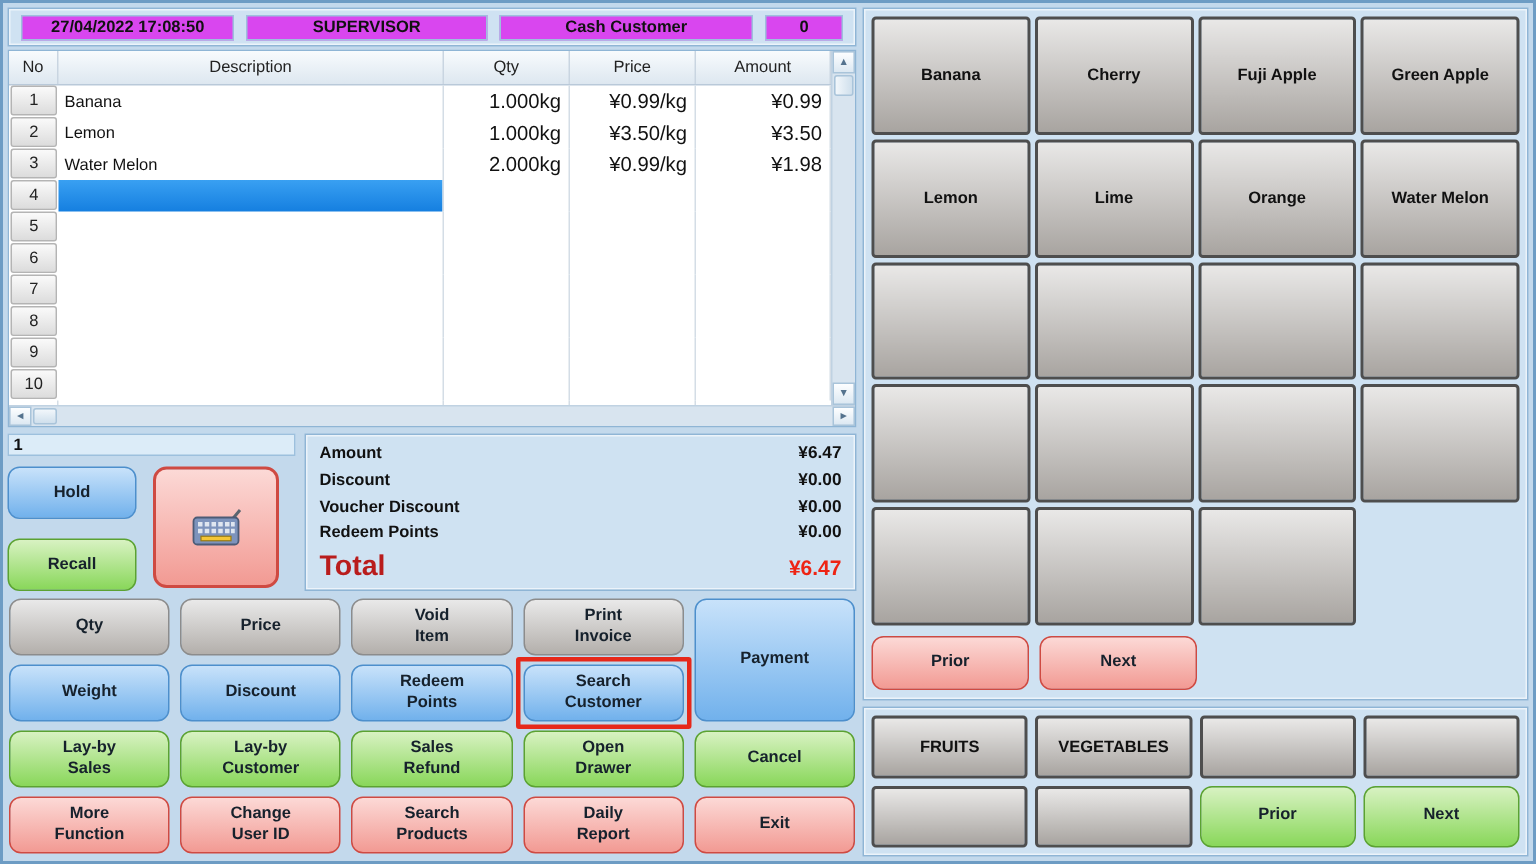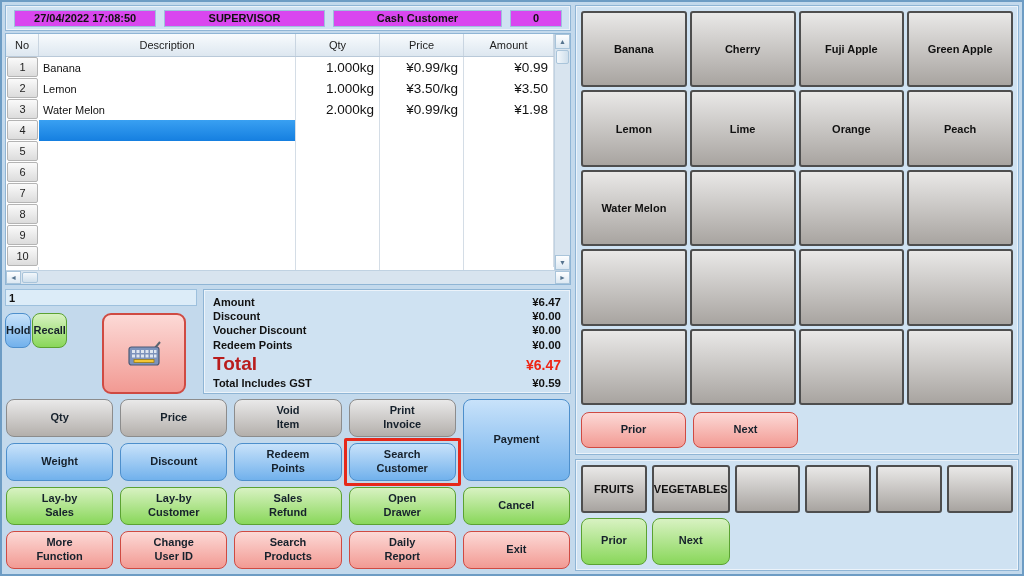--- a/index.html
+++ b/index.html
@@ -46,21 +46,21 @@
   .hscroll { height:14px; background:#d8e4ef; border-top:1px solid #c0d2e2; display:flex; align-items:stretch; }
   .hthumb { width:16px; margin:1px; background:linear-gradient(#f2f7fb,#cfdfec); border:1px solid #a9c4da; border-radius:2px; }
   .htrack { flex:1; }
 
   
   .middle { display:flex; gap:6px; padding:4px 0 3px 0; height:112px; }
   .mid-left { width:192px; display:flex; flex-direction:column; }
   .entry-input { width:100%; height:17px; background:#dcecf8; border:1px solid #9dc0dd;
                  font-family:"Liberation Sans",sans-serif; font-size:11px; font-weight:bold; color:#111; padding:0 3px; }
   .controls { flex:1; display:flex; gap:11px; padding-top:7px; }
-  .stack { width:86px; display:flex; flex-direction:row; gap:1px; }
+  .stack { width:86px; display:flex; flex-direction:column; gap:13px; }
   .btn { border-radius:8px; display:flex; align-items:center; justify-content:center;
          font-size:11px; font-weight:bold; color:#16212c; text-align:center; white-space:pre-line; line-height:1.25; cursor:pointer; }
   .btn-blue  { background:linear-gradient(#c8e2fa,#71b1ec); border:1px solid #4d8fcc; }
   .btn-green { background:linear-gradient(#d8f2c2,#89d75a); border:1px solid #5ba232; }
   .btn-pink  { background:linear-gradient(#fcd9d6,#f29a93); border:1px solid #cf4a42; }
   .btn-gray  { background:linear-gradient(#e9e9e9,#b3afab); border:1px solid #8c8c8c; }
   .hold-btn, .recall-btn { height:35px; }
   .kb-btn { width:84px; height:81px; border-radius:9px; border-width:2px; }
 
   .summary { flex:1; padding:6px 9px 4px 9px; display:flex; flex-direction:column; justify-content:space-between; }
@@ -82,21 +82,21 @@
   .right { flex:1; display:flex; flex-direction:column; gap:4px; }
   .products-panel { flex:1; padding:5px; display:flex; flex-direction:column; }
   .prod-grid { display:grid; grid-template-columns:repeat(4,1fr); grid-template-rows:repeat(5,1fr);
                gap:3px; flex:1; }
   .pbtn { background:linear-gradient(#e9e8e7,#a8a4a0); border:2px solid #4e4e4e; border-radius:3px;
           display:flex; align-items:center; justify-content:center; font-size:11px; font-weight:bold; color:#111; cursor:pointer; }
   .pager-row { height:44px; display:flex; align-items:center; gap:7px; padding-top:6px; }
   .page-label { flex:1; font-size:17px; font-weight:bold; color:#0a0a0a; padding-left:6px; }
   .pager-btn { width:105px; height:36px; }
 
-  .categories-panel { height:112px; padding:5px; display:grid; grid-template-columns:repeat(6,1fr);
+  .categories-panel { height:100px; padding:5px; display:grid; grid-template-columns:repeat(4,1fr);
                       grid-template-rows:repeat(2,1fr); gap:5px; }
   .cbtn { background:linear-gradient(#e9e8e7,#a8a4a0); border:2px solid #4e4e4e; border-radius:3px;
           display:flex; align-items:center; justify-content:center; font-size:11px; font-weight:bold; color:#111; cursor:pointer; }
   .cat-pager { border-radius:8px; }
 
   
   .kb-icon { display:block; }
 </style>
 </head>
 <body>
@@ -273,24 +273,20 @@
           <span class="val">¥0.00</span>
         </div>
         <div class="srow">
           <span class="lbl">Redeem Points</span>
           <span class="val">¥0.00</span>
         </div>
         <div class="srow total">
           <span class="lbl">Total</span>
           <span class="val">¥6.47</span>
         </div>
-        <div class="srow">
-          <span class="lbl">Total Includes GST</span>
-          <span class="val">¥0.59</span>
-        </div>
       </div>
     </div>
 
     <div class="fn-grid">
       <div class="fn-cell">
           <div class="btn btn-gray">Qty</div>
         </div>
       <div class="fn-cell">
           <div class="btn btn-gray">Price</div>
         </div>
@@ -368,21 +364,20 @@
 
     <div class="products-panel panel">
       <div class="prod-grid">
         <div class="pbtn">Banana</div>
         <div class="pbtn">Cherry</div>
         <div class="pbtn">Fuji Apple</div>
         <div class="pbtn">Green Apple</div>
         <div class="pbtn">Lemon</div>
         <div class="pbtn">Lime</div>
         <div class="pbtn">Orange</div>
-        <div class="pbtn">Peach</div>
         <div class="pbtn">Water Melon</div>
         <div class="pbtn"></div>
         <div class="pbtn"></div>
         <div class="pbtn"></div>
         <div class="pbtn"></div>
         <div class="pbtn"></div>
         <div class="pbtn"></div>
         <div class="pbtn"></div>
         <div class="pbtn"></div>
         <div class="pbtn"></div>

